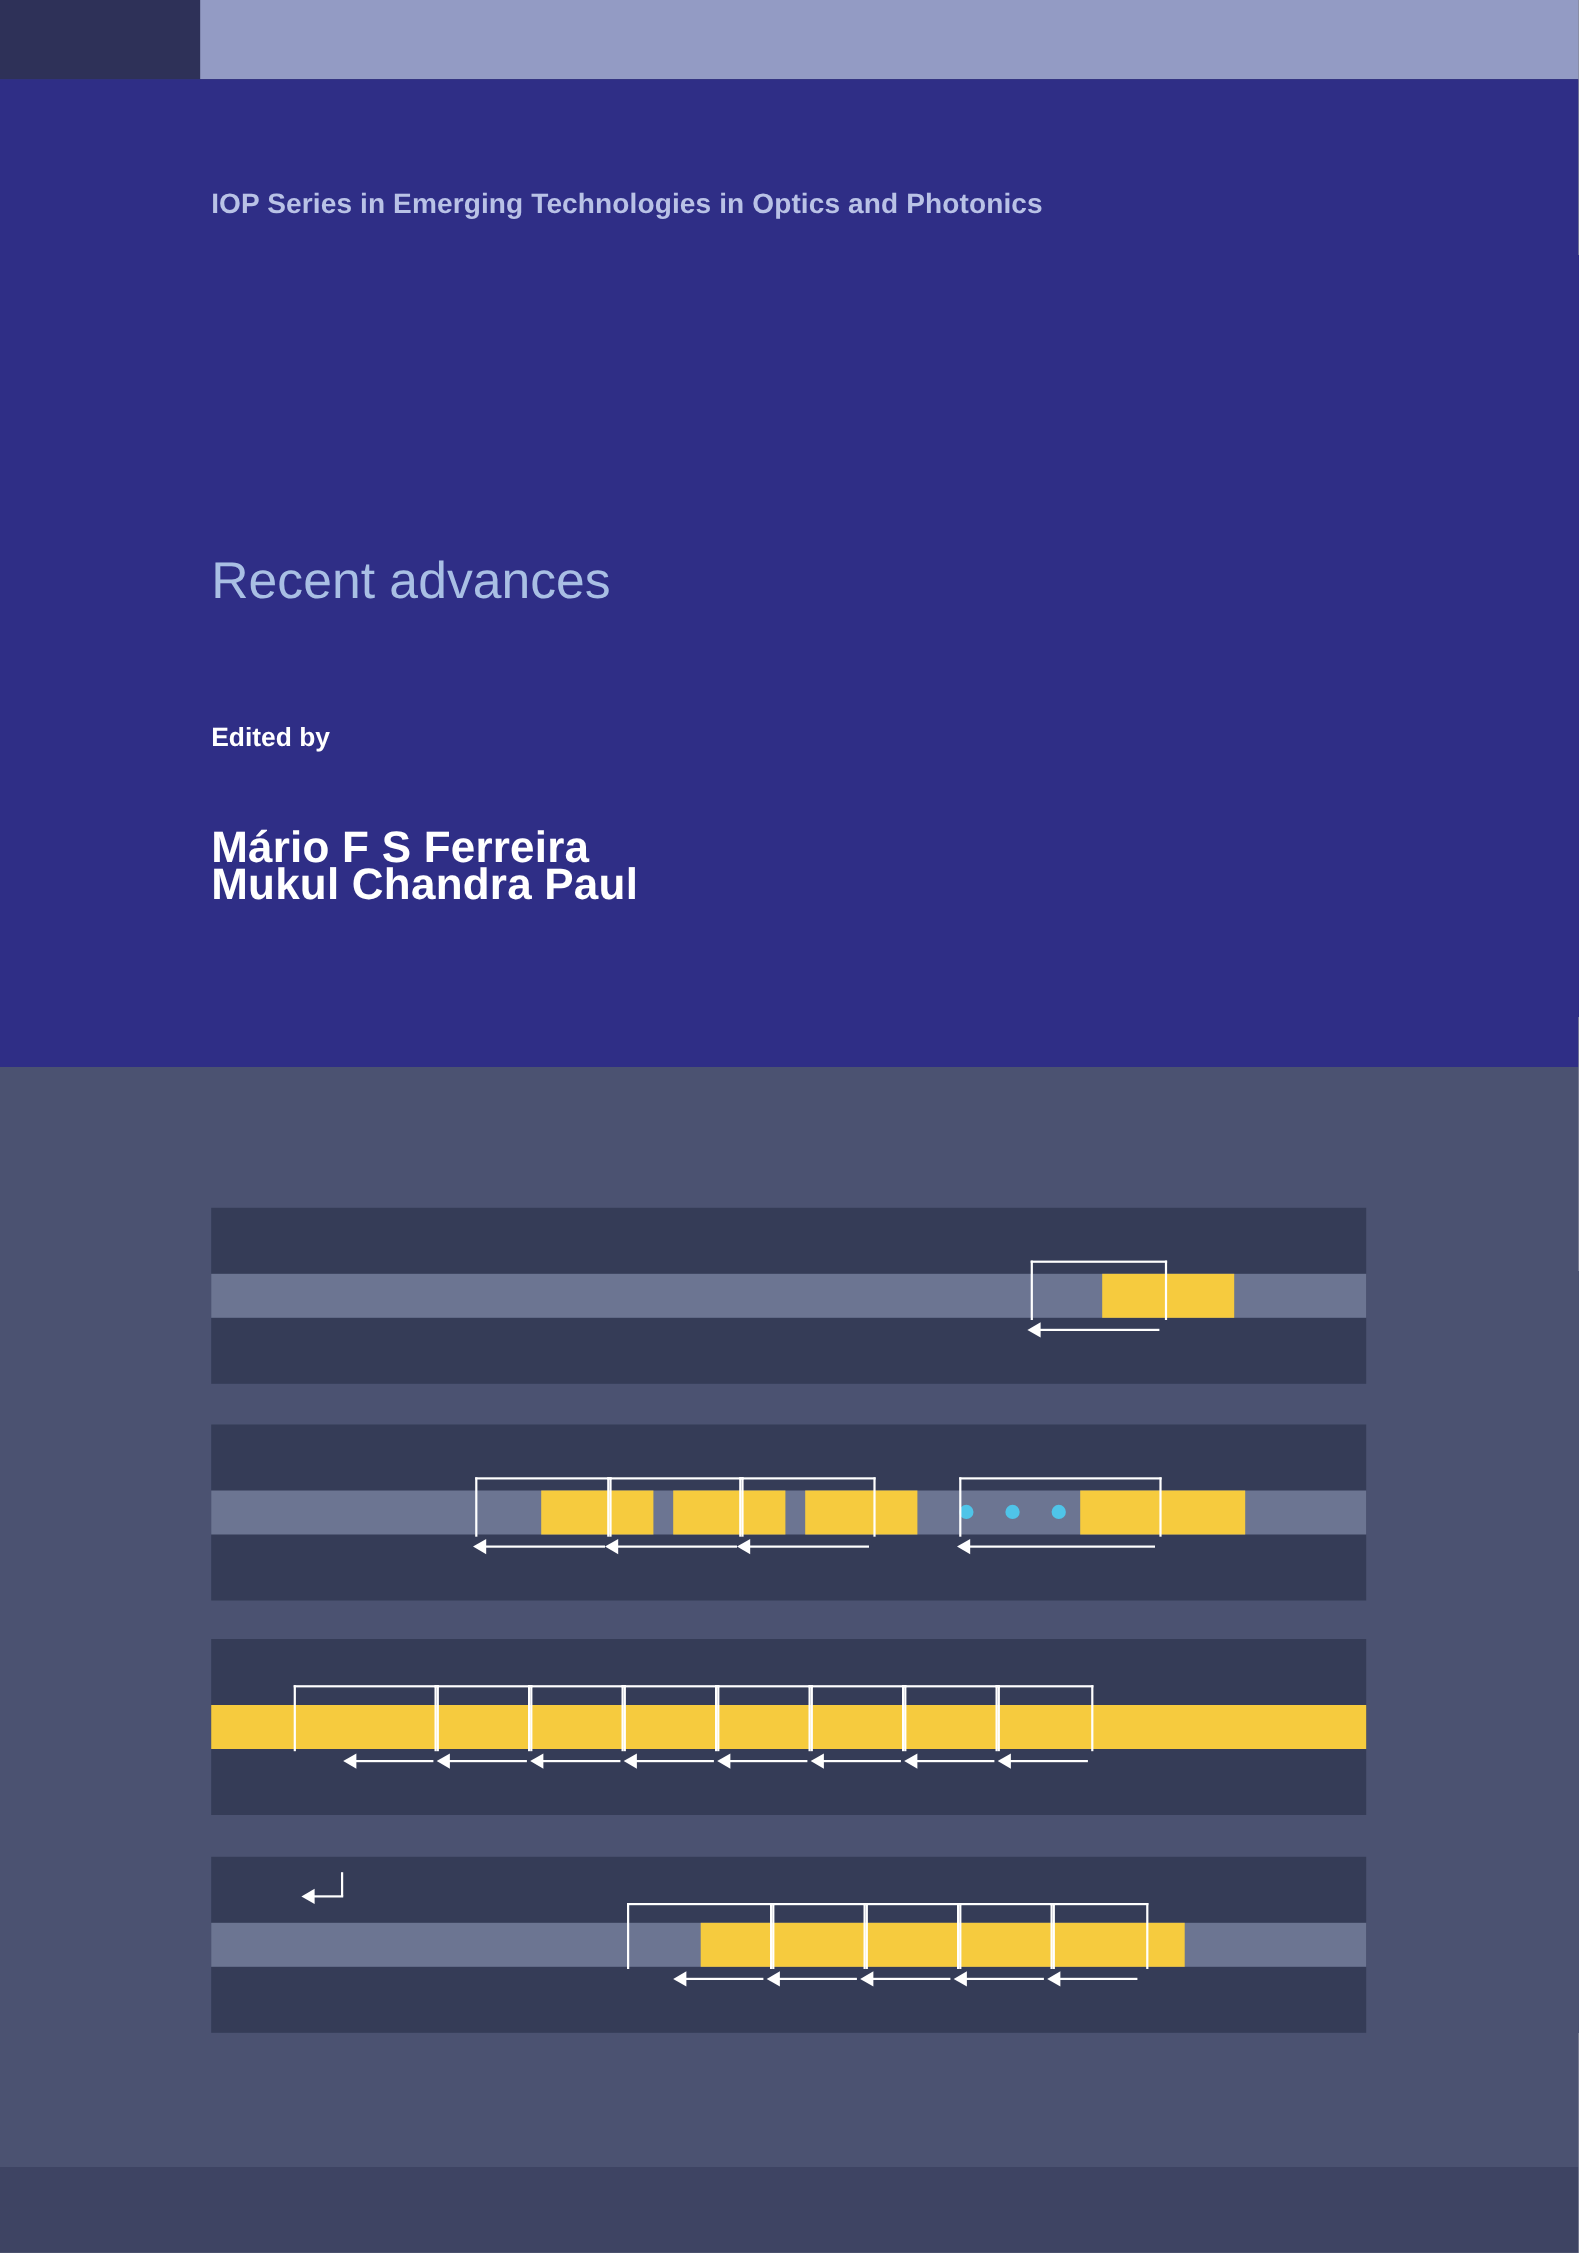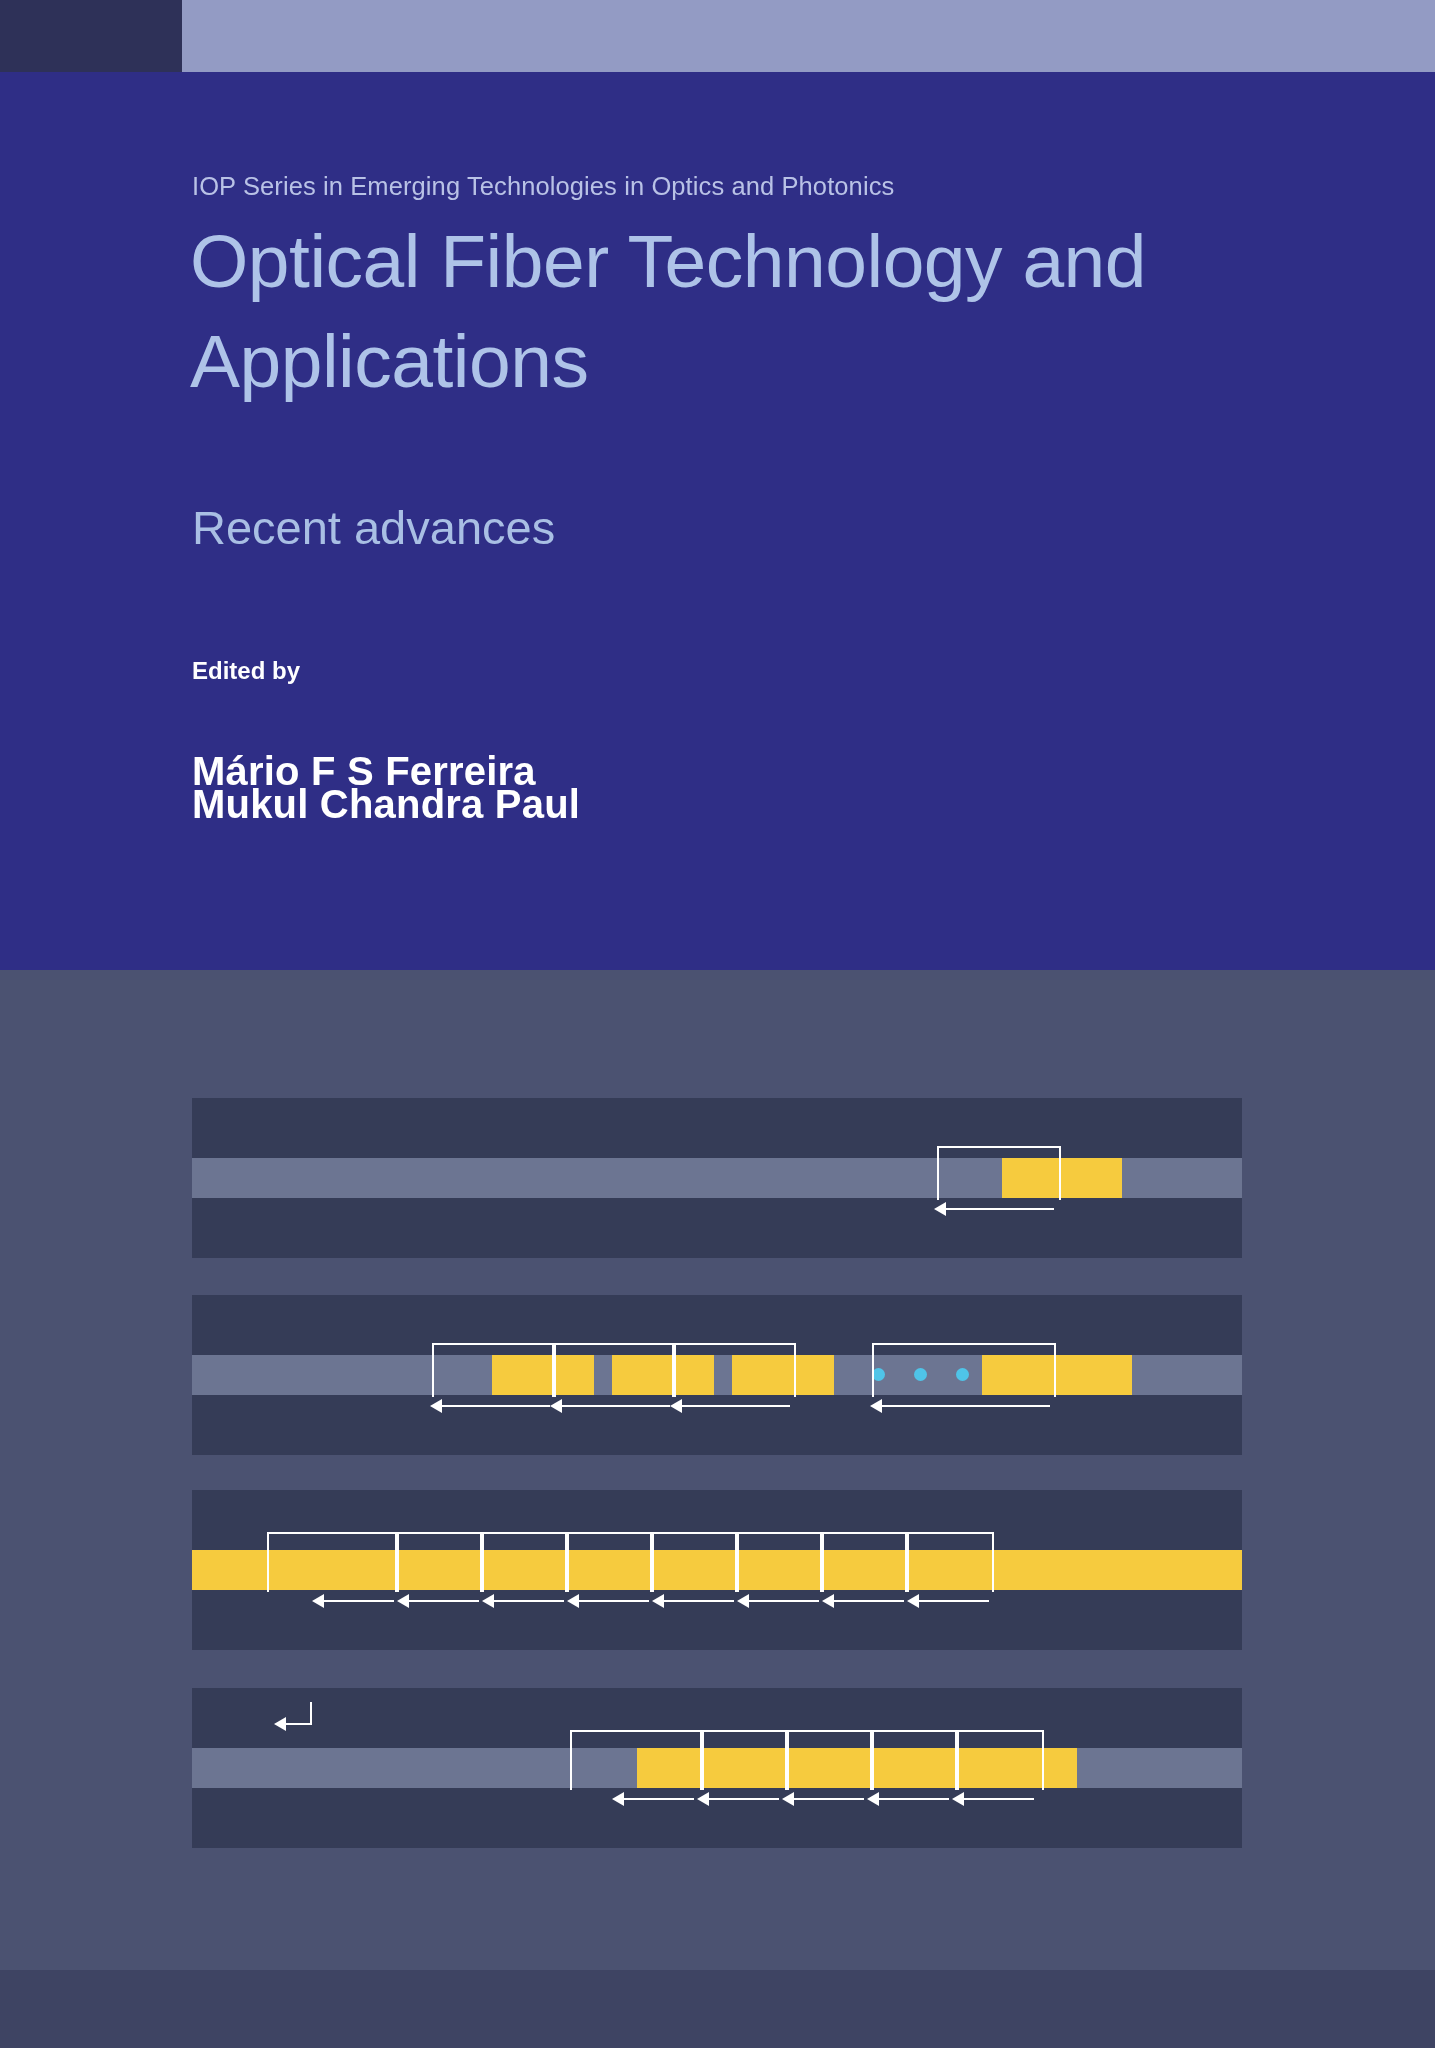--- a/index.html
+++ b/index.html
@@ -38,21 +38,21 @@
     position: absolute;
     left: 0; top: 72px;
     width: 1435px; height: 898px;
     background: #2f2e86;
   }
   .series-line {
     position: absolute;
     left: 192px; top: 100px;
     width: 1120px;
     font-size: 25.5px;
-    font-weight: normal;
+    font-weight: bold;
     letter-spacing: 0.1px;
     color: #b9c2e6;
   }
   .book-title {
     position: absolute;
     left: 190px; top: 140px;
     width: 1160px;
     font-size: 75px;
     line-height: 1.33;
     font-weight: normal;
@@ -195,21 +195,20 @@
 </head>
 <body>
 
 <div class="cover">
 
   <div class="topbar-left"></div>
   <div class="topbar-right"></div>
 
   <div class="title-panel">
     <div class="series-line">IOP Series in Emerging Technologies in Optics and Photonics</div>
-    <div class="book-title">Optical Fiber Technology and Applications</div>
     <div class="subtitle">Recent advances</div>
     <div class="edited-by">Edited by</div>
     <div class="editor editor-1">Mário F S Ferreira</div>
     <div class="editor editor-2">Mukul Chandra Paul</div>
   </div>
 
   <div class="graphic">
 
     <div class="panel p1">
       <div class="fiber" style="left:0px; width:1050px;"></div>

